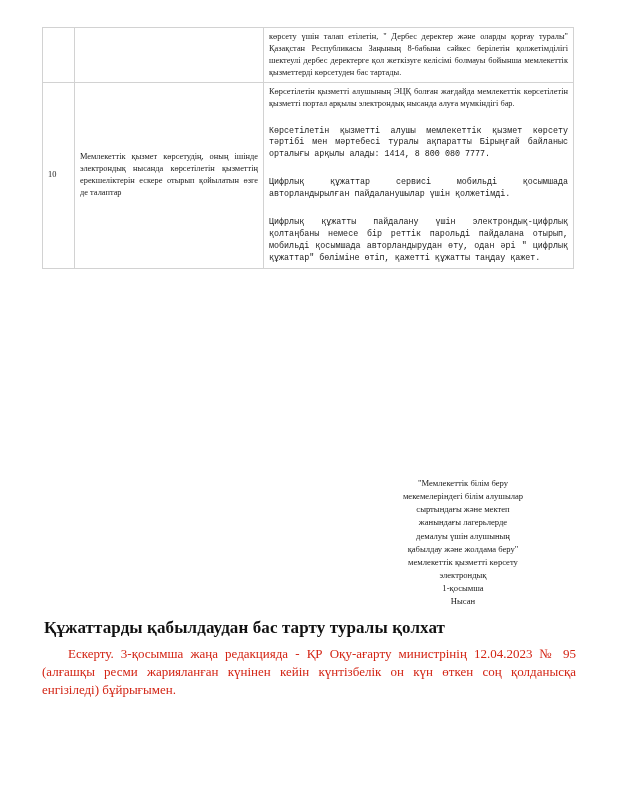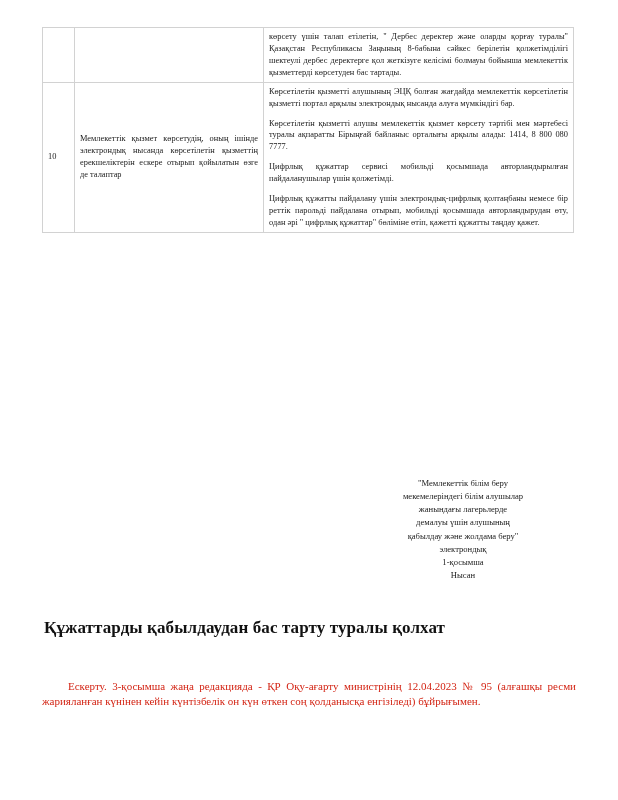--- a/index.html
+++ b/index.html
@@ -48,21 +48,21 @@
   .col-num   { width: 32px;  text-align: left; vertical-align: middle; }
   .col-mid   { width: 189px; }
   .col-right { width: 310px; }
 
   .cell-p {
     margin: 0;
     text-align: justify;
     text-justify: inter-word;
     hyphens: none;
   }
-  .cell-p + .cell-p { margin-top: 8px; }
+  .cell-p + .cell-p { margin-top: 16px; font-family: Liberation Mono, monospace; }
 
   .num-cell {
     font-size: 8.6px;
     text-align: left;
     vertical-align: middle;
   }
 
   
   .row-1 .col-right { vertical-align: top; }
   .row-2 .col-right { vertical-align: top; }
@@ -90,23 +90,23 @@
     font-size: 17px;
     font-weight: bold;
     color: #111111;
     letter-spacing: 0.1px;
   }
 
   
   .note {
     position: absolute;
     left: 42px;
-    top: 679px;
+    top: 645px;
     width: 534px;
-    font-size: 11px;
+    font-size: 13px;
     line-height: 1.38;
     color: #d32414;
     text-align: justify;
     text-justify: inter-word;
     text-indent: 26px;
   }
 </style>
 </head>
 <body>
 
@@ -130,23 +130,25 @@
           <p class="cell-p">Цифрлық құжаттар сервисі мобильді қосымшада авторландырылған пайдаланушылар үшін қолжетімді.</p>
           <p class="cell-p">Цифрлық құжатты пайдалану үшін электрондық-цифрлық қолтаңбаны немесе бір реттік парольді пайдалана отырып, мобильді қосымшада авторландырудан өту, одан әрі " цифрлық құжаттар" бөліміне өтіп, қажетті құжатты таңдау қажет.</p>
         </td>
       </tr>
     </tbody>
   </table>
 
   <div class="appendix">
     <div>"Мемлекеттік білім беру</div>
     <div>мекемелеріндегі білім алушылар</div>
+    <div>сыртындағы және мектеп</div>
     <div>жанындағы лагерьлерде</div>
     <div>демалуы үшін алушының</div>
     <div>қабылдау және жолдама беру"</div>
+    <div>мемлекеттік қызметті көрсету</div>
     <div>электрондық</div>
     <div>1-қосымша</div>
     <div>Нысан</div>
   </div>
 
   <div class="doc-heading">Құжаттарды қабылдаудан бас тарту туралы қолхат</div>
 
   <div class="note">Ескерту. 3-қосымша жаңа редакцияда - ҚР Оқу-ағарту министрінің 12.04.2023 № 95 (алғашқы ресми жарияланған күнінен кейін күнтізбелік он күн өткен соң қолданысқа енгізіледі) бұйрығымен.</div>
 
 </div>

